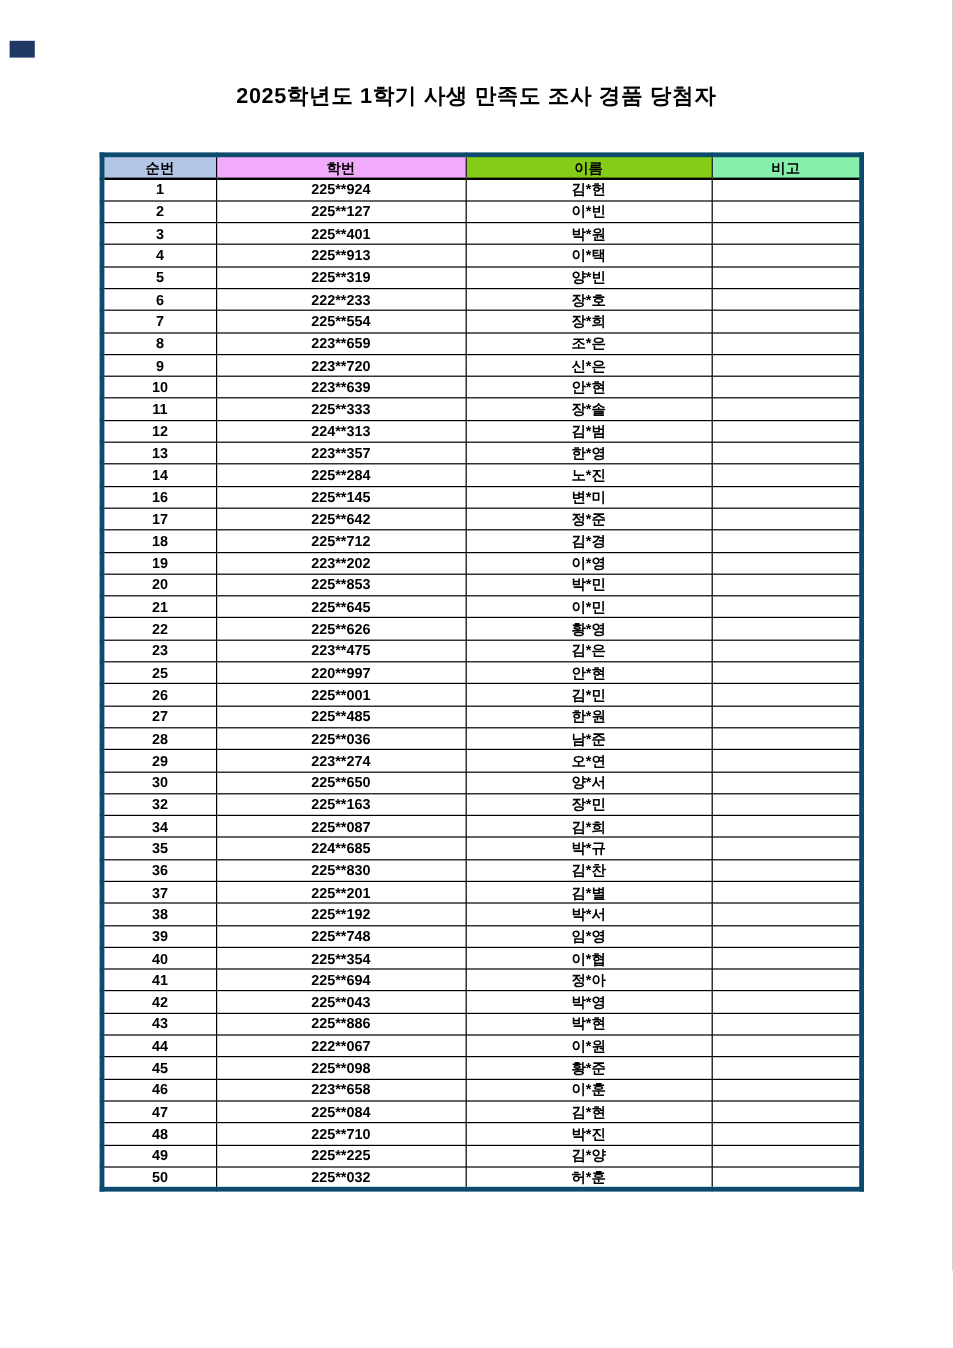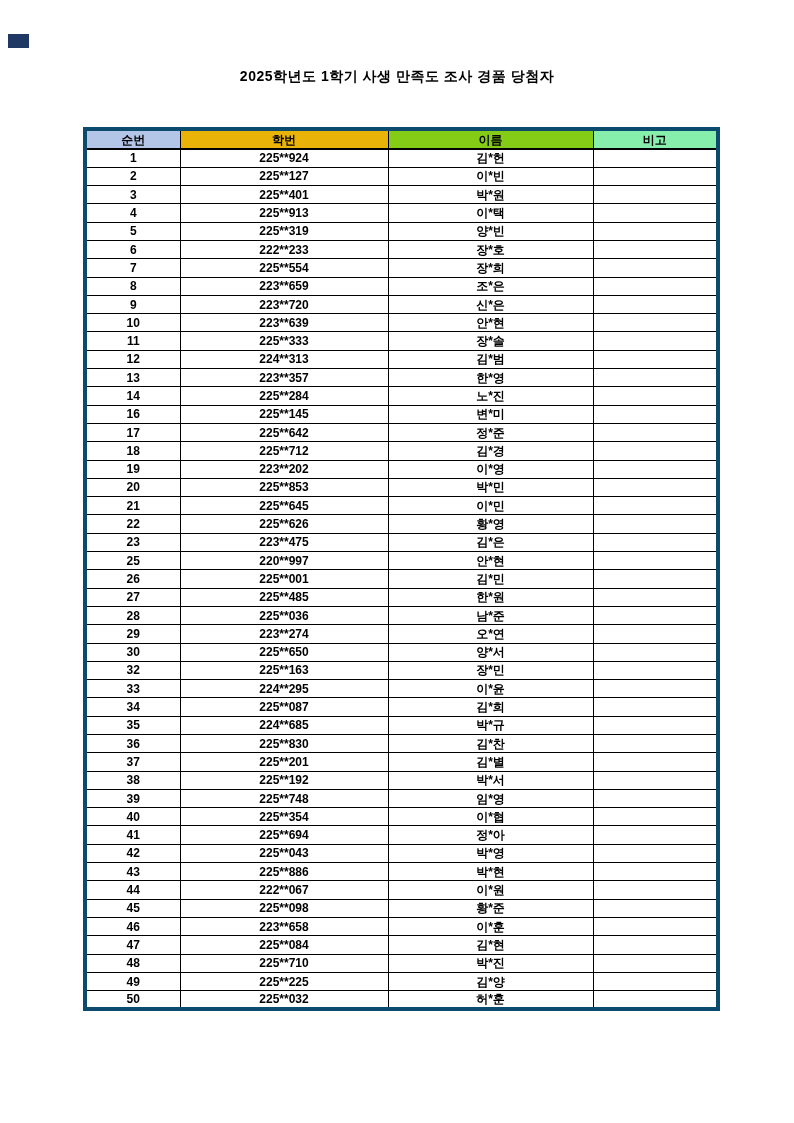--- a/index.html
+++ b/index.html
@@ -20,21 +20,21 @@
     top: 34px;
     width: 21px;
     height: 14px;
   }
   .doc-title {
     position: absolute;
     top: 68px;
     left: 0;
     width: 100%;
     text-align: center;
-    font-size: 14px;
+    font-size: 18px;
     font-weight: bold;
     letter-spacing: 0.5px;
   }
   table.winners {
     position: absolute;
     left: 83px;
     top: 127px;
     width: 633px;
     border-collapse: collapse;
     table-layout: fixed;
@@ -72,21 +72,21 @@
   <table class="winners">
     <colgroup>
       <col class="col-no">
       <col class="col-id">
       <col class="col-name">
       <col class="col-note">
     </colgroup>
     <thead>
       <tr>
         <th style="background: rgb(180, 198, 231);">순번</th>
-        <th style="background: #eab308;">학번</th>
+        <th style="background: #f0abfc;">학번</th>
         <th style="background: #84cc16;">이름</th>
         <th style="background: #86efac;">비고</th>
       </tr>
     </thead>
     <tbody>
         <tr>
           <td>1</td>
           <td>225**924</td>
           <td>김*헌</td>
           <td></td>
@@ -253,26 +253,20 @@
           <td>양*서</td>
           <td></td>
         </tr>
         <tr>
           <td>32</td>
           <td>225**163</td>
           <td>장*민</td>
           <td></td>
         </tr>
         <tr>
-          <td>33</td>
-          <td>224**295</td>
-          <td>이*윤</td>
-          <td></td>
-        </tr>
-        <tr>
           <td>34</td>
           <td>225**087</td>
           <td>김*희</td>
           <td></td>
         </tr>
         <tr>
           <td>35</td>
           <td>224**685</td>
           <td>박*규</td>
           <td></td>

